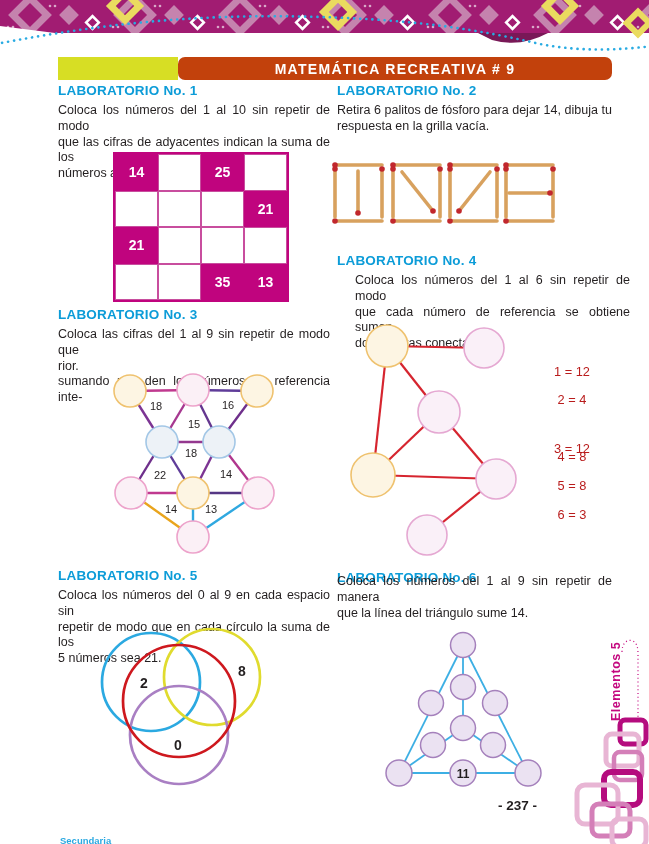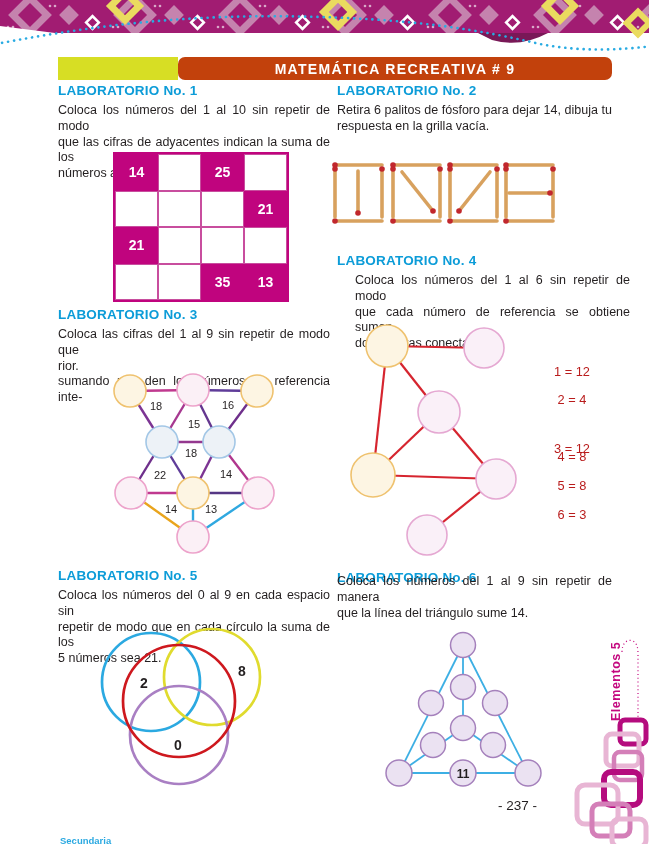--- a/index.html
+++ b/index.html
@@ -18,21 +18,21 @@
   
   #lab1-grid{left:113px;top:152px;width:172px;height:146px;display:grid;
              grid-template-columns:repeat(4,1fr);grid-template-rows:repeat(4,1fr);
              border:2px solid #C0047E;background:#fff;}
   #lab1-grid .cell{border:1px solid #C84E9E;display:flex;align-items:center;justify-content:center;}
   #lab1-grid .cell.filled{background:#C0047E;border-color:#C0047E;color:#fff;font-weight:bold;font-size:14px;}
   
   .eq{position:absolute;left:572px;transform:translate(-50%,-50%);font-size:12.8px;color:#b91c1c;white-space:nowrap;}
   
   #footer-left{left:60px;top:835px;font-size:9.5px;font-weight:bold;color:#2BA9E1;}
-  #page-num{right:112px;top:798px;font-size:13.5px;font-weight:normal;color:#231F20;}
+  #page-num{right:112px;top:798px;font-size:13.5px;font-weight:bold;color:#231F20;}
   
   #side-label{left:609px;top:641px;height:80px;writing-mode:vertical-rl;transform:rotate(180deg);
               font-size:12.5px;font-weight:bold;color:#C4087F;letter-spacing:.5px;}
   svg text{font-family:"Liberation Sans",sans-serif;}
 </style>
 </head>
 <body>
 
 <div id="page">
 

